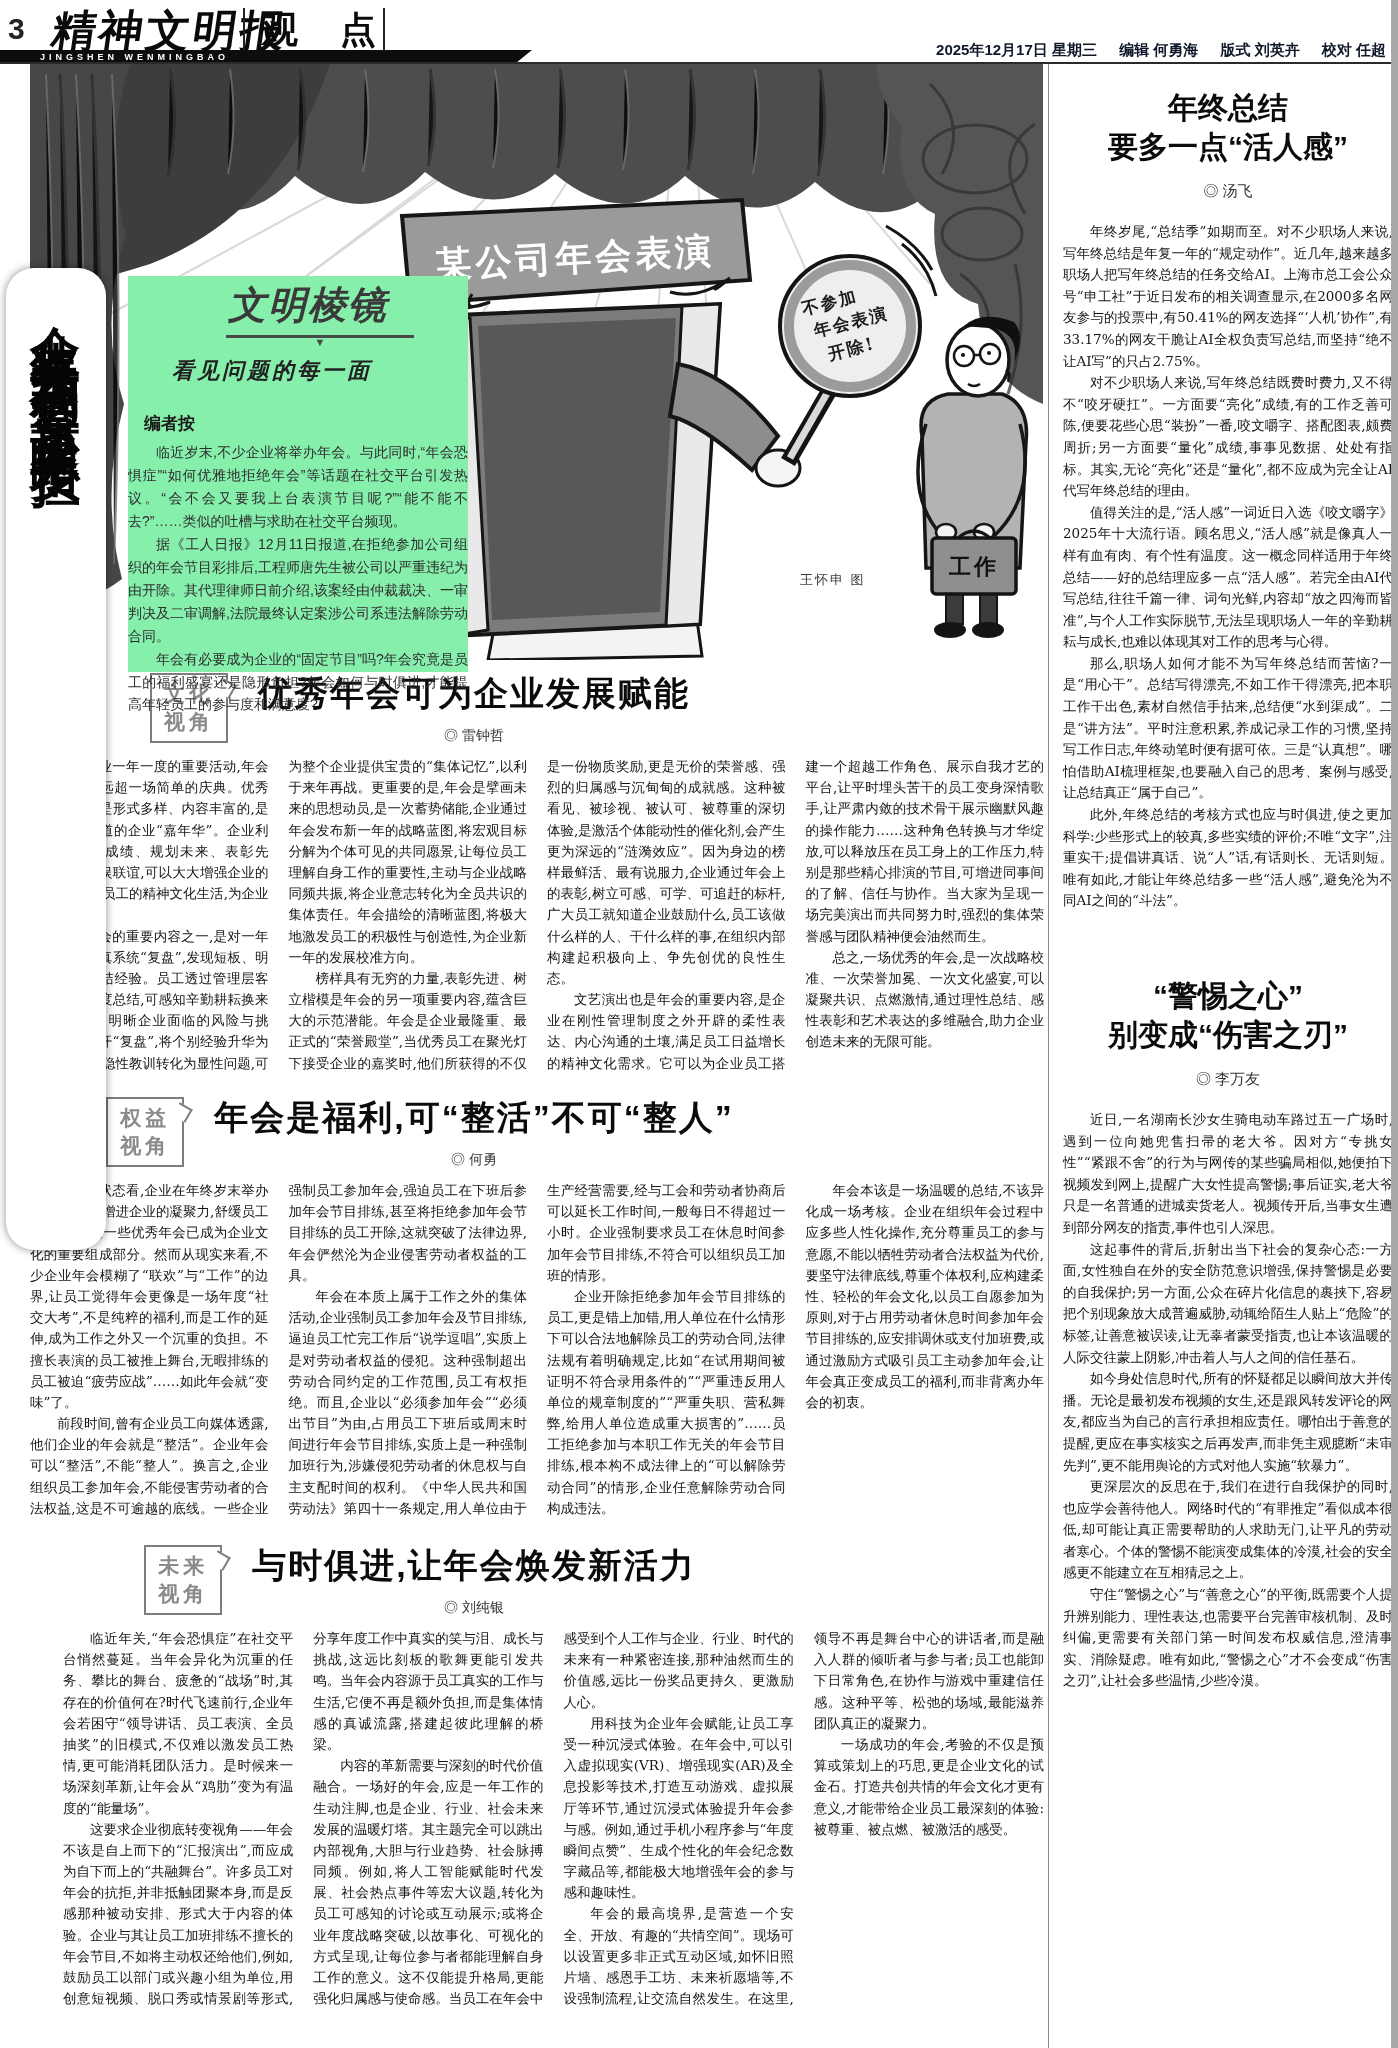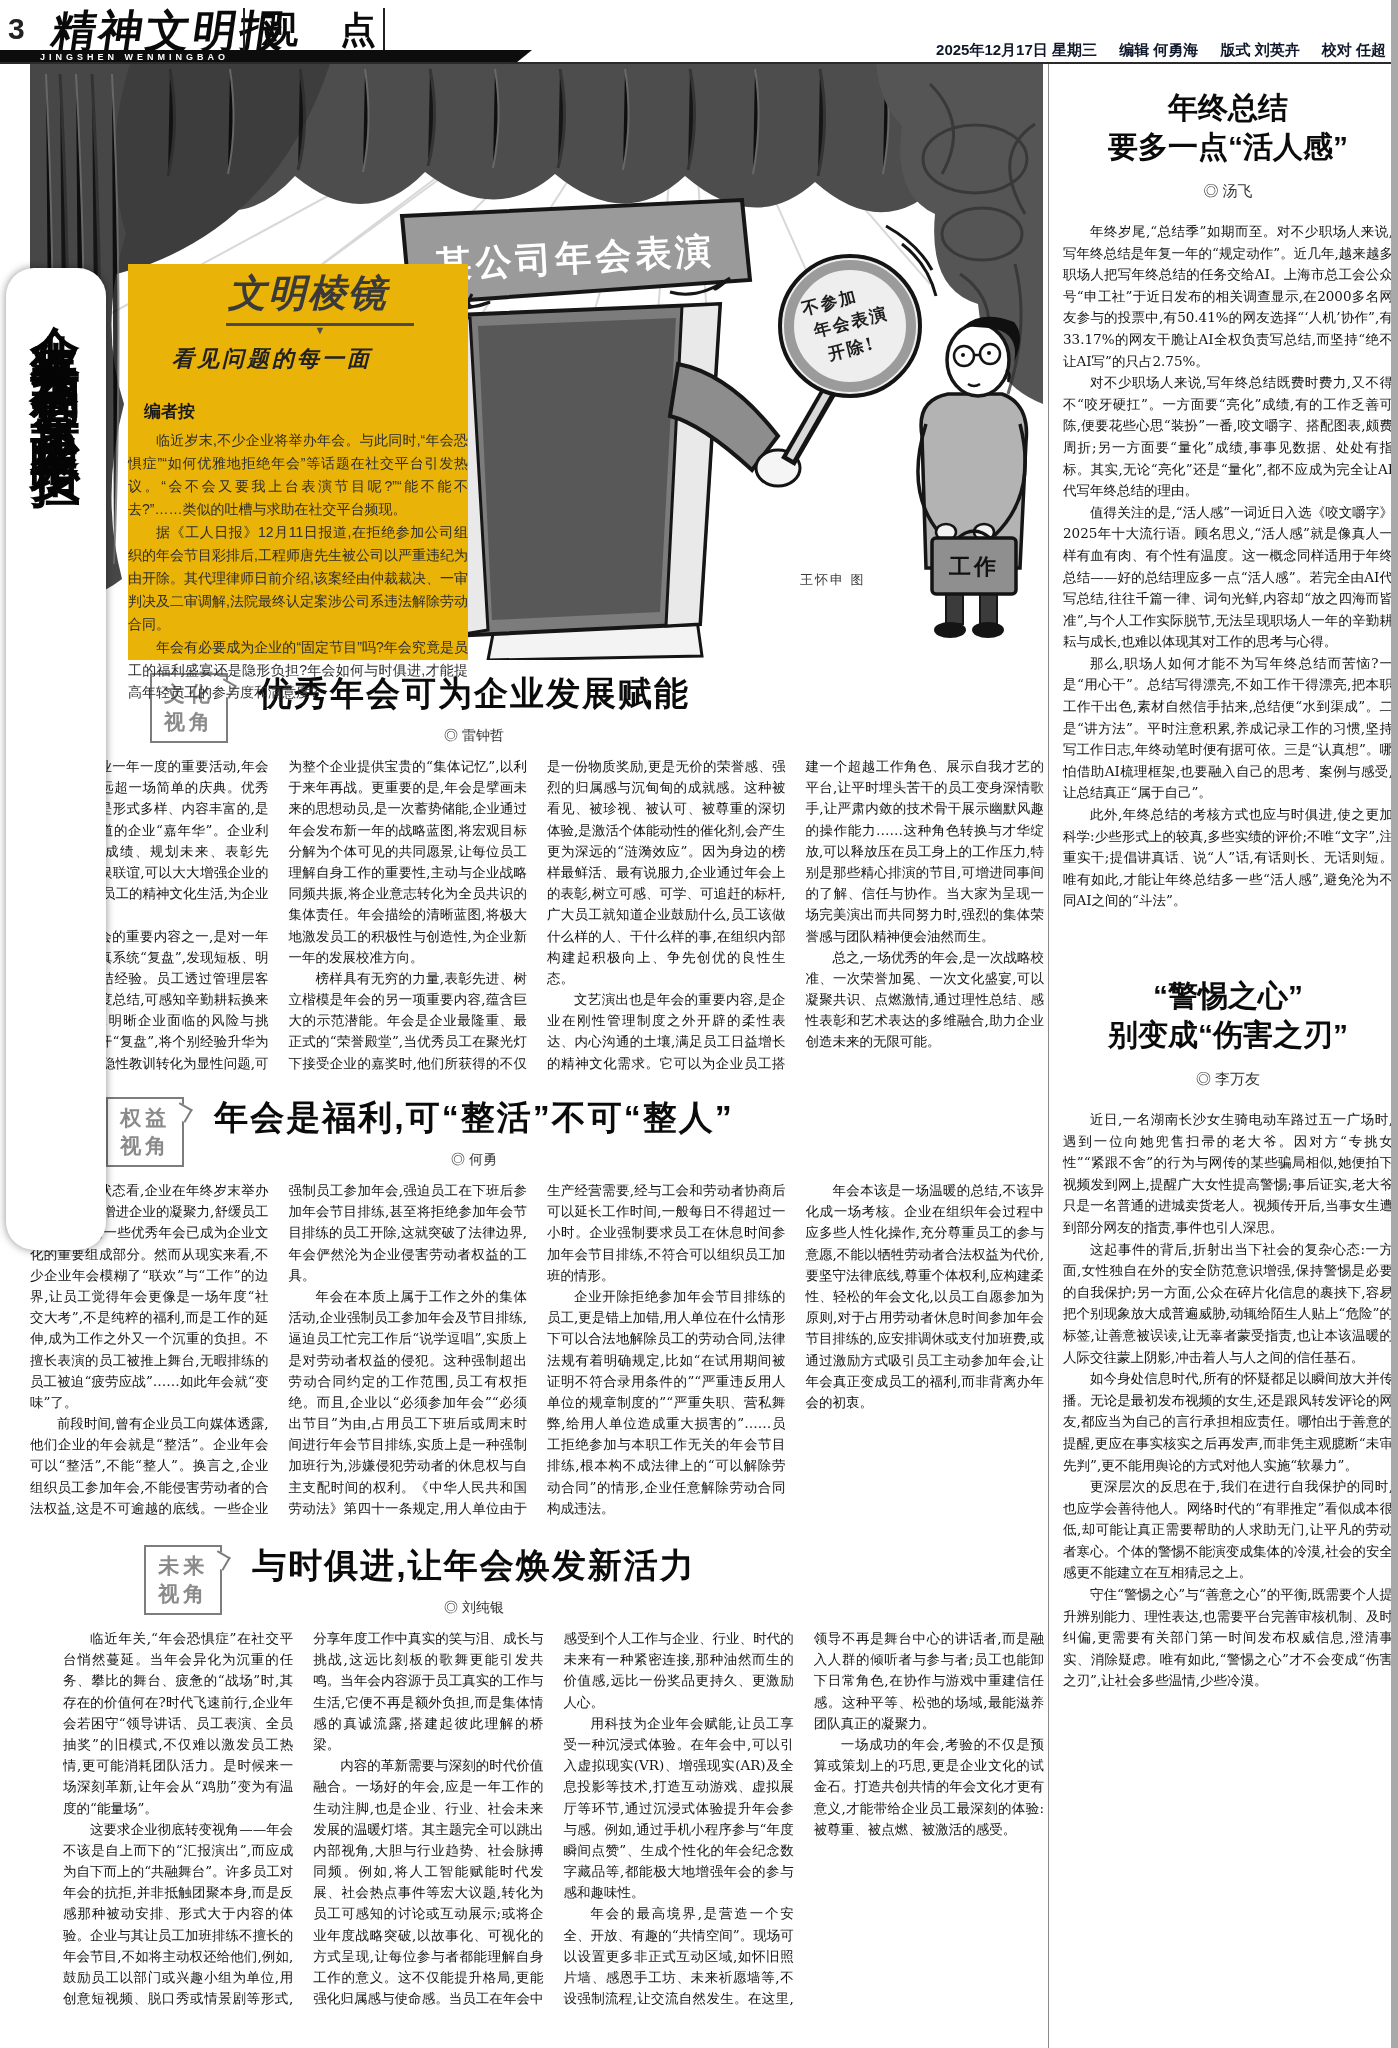--- a/index.html
+++ b/index.html
@@ -25,21 +25,21 @@
   .edge{position:absolute;right:0;top:0;width:7px;height:100%;background:#a9a9a9;}
   
   .stage{position:absolute;left:30px;top:64px;width:1013px;height:596px;}
   
   .vhead{position:absolute;left:6px;top:268px;width:100px;height:982px;background:#fff;
          border-radius:28px;box-shadow:0 0 8px rgba(0,0,0,.45);z-index:6;
          display:flex;justify-content:center;}
   .vhead span{writing-mode:vertical-rl;font-size:50px;font-weight:900;letter-spacing:8px;
          padding-top:18px;color:#050505;font-family:"Liberation Sans",sans-serif;}
   
-  .panel{position:absolute;left:128px;top:264px;width:340px;height:396px;background:#eab308;z-index:5;}
+  .panel{position:absolute;left:128px;top:276px;width:340px;height:396px;background:#86efac;z-index:5;}
   .col-logo{margin:4px 0 0 100px;font-size:38px;font-weight:900;font-style:italic;
             letter-spacing:2px;color:#3a3a3a;font-family:"Liberation Sans",sans-serif;}
   .logo-rule{margin:4px 0 0 98px;width:188px;border-top:3px solid #4a4a4a;text-align:center;
              font-size:11px;color:#4a4a4a;line-height:8px;}
   .slogan{margin:10px 0 0 44px;font-size:22px;letter-spacing:3px;color:#222;
           font-family:"DejaVu Serif",serif;font-weight:bold;font-style:italic;}
   .ed-label{margin:26px 0 6px 16px;font-size:17px;font-weight:700;color:#1a1a1a;}
   .ed-body p{margin:0;text-indent:2em;font-size:14px;line-height:1.64;text-align:justify;color:#2e2e2e;}
   
   .arts{position:absolute;left:30px;top:660px;width:1014px;z-index:4;}

